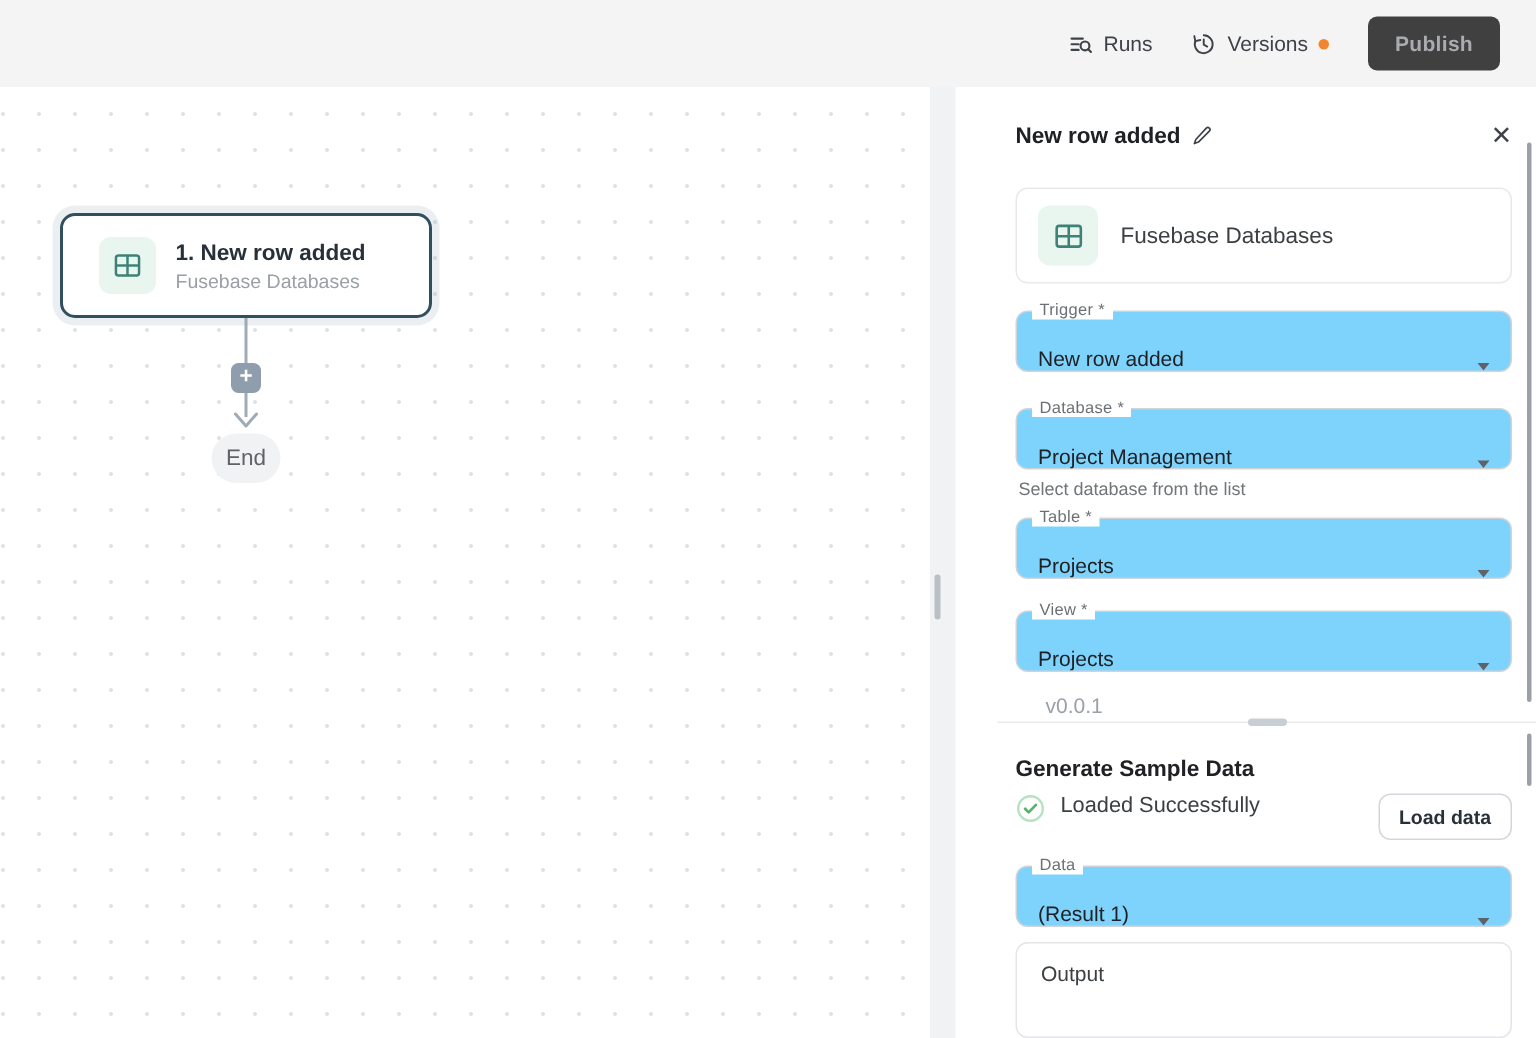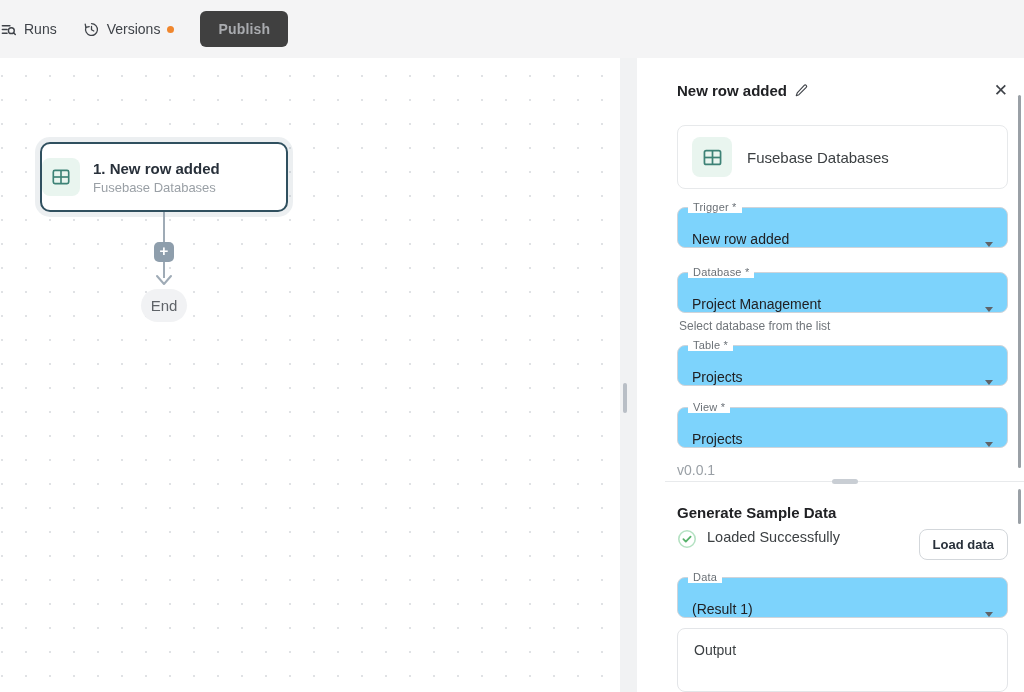--- a/index.html
+++ b/index.html
@@ -2,35 +2,35 @@
 <html><head>
 <meta charset="utf-8">
 <style>
   * { margin:0; padding:0; box-sizing:border-box; }
   html,body { width:1024px; height:692px; overflow:hidden; }
   body { font-family:"Liberation Sans", sans-serif; background:#ffffff; color:#202124; }
 
   .app { width:1024px; height:692px; display:flex; flex-direction:column; }
 
   
-  .topbar { flex:0 0 58px; background:#f4f4f5; display:flex; align-items:center; gap:26px; padding-right:24px; }
+  .topbar { flex:0 0 58px; background:#f4f4f5; display:flex; align-items:center; justify-content:flex-end; gap:26px; padding-right:24px; }
   .tool-btn { display:flex; align-items:center; gap:7px; font-size:14px; color:#3f4349; cursor:pointer; }
   .orange-dot { width:7px; height:7px; border-radius:50%; background:#f0862d; }
   .publish-btn { background:#404040; color:#a9abaf; font-weight:700; font-size:14px; border:none; border-radius:6px; padding:10px 18px; letter-spacing:.2px; }
 
   
   .main { flex:1; display:flex; position:relative; min-height:0; }
 
   
   .canvas { width:620px; position:relative; background:#ffffff;
     background-image:radial-gradient(circle,#e0e2e5 1.3px, transparent 1.45px);
     background-size:24px 24px; background-position:14px 6px; }
   .node { position:absolute; left:40px; top:84px; width:248px; height:70px; background:#fff;
     border:2px solid #30505f; border-radius:10px; box-shadow:0 0 0 5px rgba(151,166,179,.18);
-    display:flex; align-items:center; gap:13px; padding:0 0; cursor:pointer; }
+    display:flex; align-items:center; gap:13px; padding:0 24px; cursor:pointer; }
   .mint-icon { width:38px; height:38px; border-radius:8px; background:#e9f5ef; display:flex; align-items:center; justify-content:center; flex:0 0 auto; }
   .node-title { font-size:15px; font-weight:700; color:#28303a; line-height:1.3; }
   .node-sub { font-size:13px; color:#9aa0a6; margin-top:2px; }
   .connector-svg { position:absolute; left:0; top:0; pointer-events:none; }
   .plus-btn { position:absolute; left:154px; top:184px; width:20px; height:20px; border-radius:5px; background:#8e9eac;
     color:#fff; font-size:15px; font-weight:700; line-height:18px; text-align:center; cursor:pointer; }
   .end-pill { position:absolute; left:141px; top:231px; width:46px; height:33px; border-radius:17px; background:#f1f2f4;
     color:#5f6368; font-size:15px; display:flex; align-items:center; justify-content:center; }
 
   
@@ -52,21 +52,21 @@
   .app-card-label { font-size:15px; color:#3c4043; }
 
   .field { position:relative; height:41px; border:1px solid #cfd4da; border-radius:8px; background:#7dd3fc;
     display:flex; align-items:flex-end; padding:0 14px; cursor:pointer; }
   .field-label { position:absolute; top:-7px; left:10px; background:#fff; padding:0 5px; font-size:11px; color:#6a7076; letter-spacing:.2px; }
   .field-value { font-size:14px; color:#202124; }
   .caret { margin-left:auto; width:0; height:0; border-left:4.5px solid transparent; border-right:4.5px solid transparent; border-top:5px solid #5f6368; }
   .helper { font-size:12px; color:#70757a; margin:6px 0 0 2px; }
 
   .mt18 { margin-top:18px; } .mt24 { margin-top:24px; } .mt12 { margin-top:12px; } .mt21 { margin-top:21px; }
-  .version { margin-top:14px; font-size:14px; color:#9aa0a6; }
+  .version { margin-top:14px; font-size:14px; color:#9aa0a6;margin-left:20px; }
 
   .divider-handle { position:absolute; left:50%; bottom:-3px; transform:translateX(-50%); width:26px; height:5px; background:#c9ced4; border-radius:3px; cursor:row-resize; }
 
   .section-title { margin-top:22px; font-size:15px; font-weight:700; color:#202124; }
   .status-row { margin-top:8px; display:flex; align-items:flex-start; gap:10px; height:30px; }
   .status-text { font-size:14.5px; color:#3c4043; }
   .load-btn { margin-left:auto; background:#fff; border:1px solid #d3d7db; border-radius:8px; padding:7px 13px; font-size:13px; font-weight:700; color:#28303a; cursor:pointer; font-family:inherit; }
   .output-box { margin-top:10px; border:1px solid #e3e5e8; border-radius:8px; height:64px; padding:12px 16px; }
   .output-label { font-size:14px; color:#3c4043; }
 

